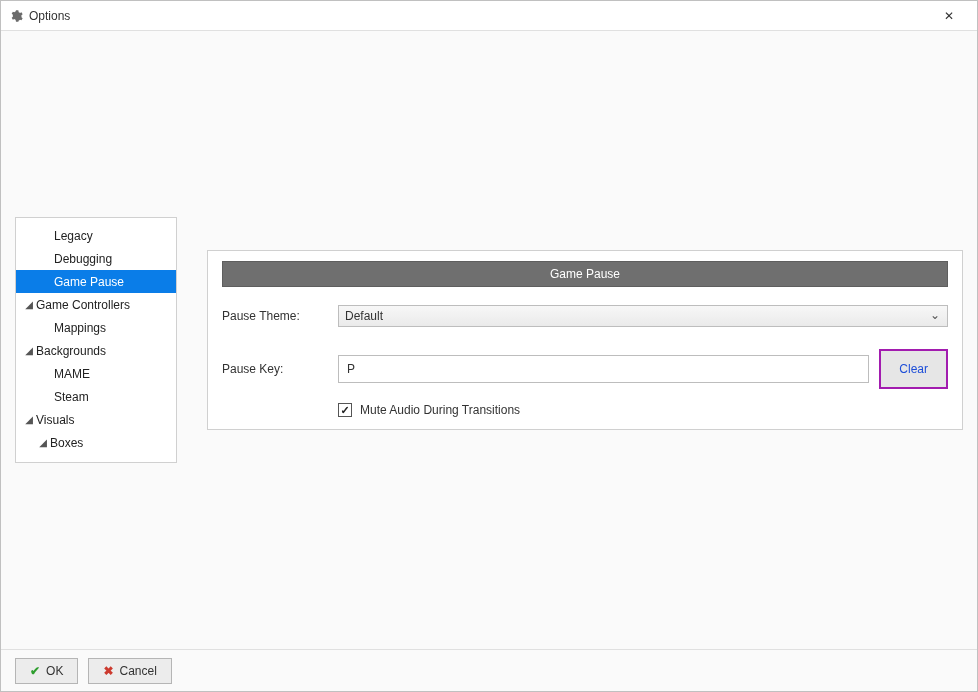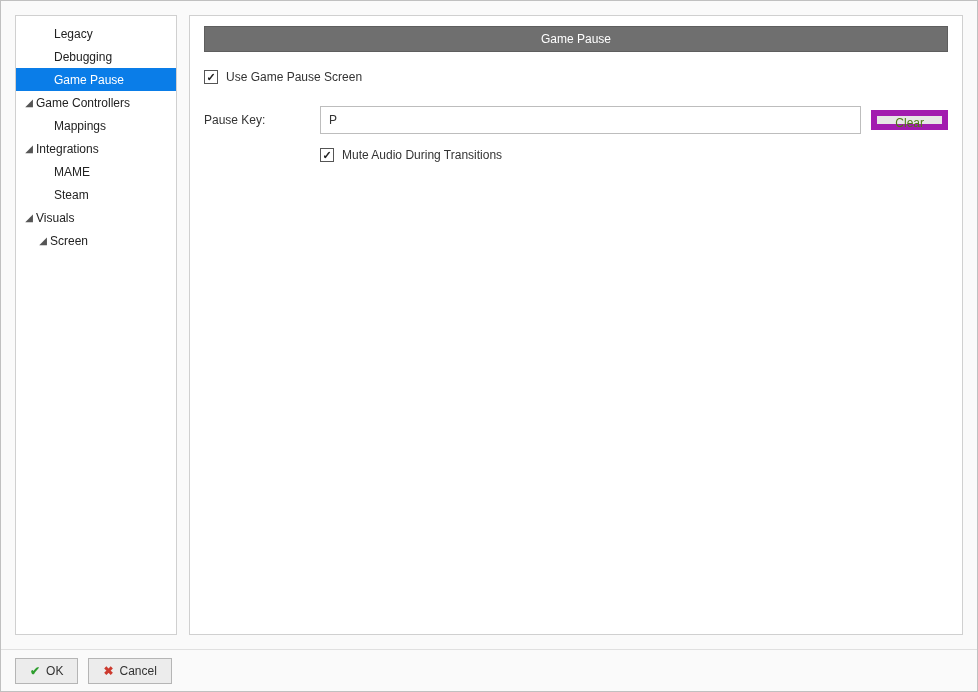--- a/index.html
+++ b/index.html
@@ -5,21 +5,21 @@
     * { box-sizing: border-box; margin: 0; padding: 0; font-family: "Segoe UI", Tahoma, sans-serif; font-size: 12px; }
     body { background: #f0f0f0; width: 978px; height: 692px; overflow: hidden; }
 
     .window { width: 978px; height: 692px; background: #fff; border: 1px solid #c0c0c0; display: flex; flex-direction: column; }
 
     .titlebar { height: 30px; display: flex; align-items: center; padding: 0 8px; border-bottom: 1px solid #e0e0e0; }
     .titlebar .title { margin-left: 6px; font-size: 12px; color: #333; }
     .titlebar .spacer { flex: 1; }
     .titlebar .close { width: 40px; height: 28px; display: flex; align-items: center; justify-content: center; font-size: 14px; color: #333; }
 
-    .body { flex: 1; display: flex; padding: 14px; gap: 12px; background: #fafafa; }
+    .body { flex: 1; display: flex; padding: 14px; gap: 30px; background: #fafafa; align-items: center; }
 
     .sidebar { width: 162px; background: #fff; border: 1px solid #d0d0d0; padding: 6px 0 8px 0; overflow-y: auto; }
     .tree-row { display: flex; align-items: center; height: 23px; padding-left: 6px; color: #222; cursor: default; white-space: nowrap; }
     .tree-row .caret { width: 14px; display: inline-flex; justify-content: center; color: #555; font-size: 10px; }
     .tree-row .pad0 { width: 14px; display:inline-block; }
     .tree-row .pad1 { width: 32px; display:inline-block; }
     .tree-row .pad2 { width: 50px; display:inline-block; }
     .tree-row.selected { background: #0a7de8; color: #fff; }
 
     .content { flex: 1; background: #fff; border: 1px solid #d0d0d0; padding: 10px 14px 12px 14px; display: flex; flex-direction: column; }
@@ -29,34 +29,46 @@
     .form-row .label { width: 116px; color: #333; }
     .form-row .field { flex: 1; display: flex; gap: 10px; align-items: center; }
     .checkbox-row { display: flex; align-items: center; gap: 8px; color: #333; margin-left: 0; }
     .checkbox-row.indented { margin-left: 116px; }
     .chk { width: 14px; height: 14px; border: 1px solid #555; display: inline-flex; align-items: center; justify-content: center; background: #fff; }
     .chk.checked::after { content: "✓"; font-size: 11px; line-height: 11px; color: #222; font-weight: 900; }
     select.sel { flex: 1; height: 22px; border: 1px solid #bdbdbd; background: linear-gradient(#f7f7f7,#eaeaea); padding: 0 6px; color: #333; appearance: none; }
     .sel-wrap { position: relative; flex: 1; display: flex; }
     .sel-wrap::after { content: "⌄"; position: absolute; right: 8px; top: 50%; transform: translateY(-58%); font-size: 12px; color: #555; pointer-events: none; }
     input.txt { flex: 1; height: 28px; border: 1px solid #bdbdbd; padding: 0 8px; color: #333; }
-    button.btn { height: 20px; padding: 0 18px; border: 6px solid #a21caf; background: #e6e6e6; color: #4d7c0f; cursor: pointer; }
+    button.btn { height: 40px; padding: 0 18px; border: 2px solid #a21caf; background: #e6e6e6; color: #1d4ed8; cursor: pointer; }
 
     .footer { height: 42px; display: flex; align-items: center; gap: 10px; padding: 0 14px; border-top: 1px solid #e0e0e0; background: #fafafa; }
     .footer .fbtn { height: 26px; padding: 0 14px; border: 1px solid #b5b5b5; background: #ececec; display: flex; align-items: center; gap: 6px; color: #333; cursor: pointer; }
     .ok-mark { color: #2e9e2e; font-weight: bold; }
     .x-mark { color: #cc3a2f; font-weight: bold; }
 
     .gear-icon svg { display:block; }
   </style>
 </head>
 <body>
 
 <div class="window">
 
+  <div class="titlebar">
+    <span class="gear-icon">
+      <svg width="14" height="14" viewBox="0 0 24 24">
+          <path fill="#6b6b6b" d="M12 8a4 4 0 1 0 0 8 4 4 0 0 0 0-8zm9.4 4a7.4 7.4 0 0 0-.1-1.3l2.1-1.6-2-3.4-2.5 1a7.6 7.6 0 0 0-2.2-1.3L16 2h-4l-.7 2.4a7.6 7.6 0 0 0-2.2 1.3l-2.5-1-2 3.4 2.1 1.6A7.4 7.4 0 0 0 6.6 12c0 .4 0 .9.1 1.3l-2.1 1.6 2 3.4 2.5-1c.7.5 1.4 1 2.2 1.3L12 22h4l.7-2.4c.8-.3 1.5-.8 2.2-1.3l2.5 1 2-3.4-2.1-1.6c.1-.4.1-.9.1-1.3z"></path>
+        </svg>
+    </span>
+    <span class="title">Options</span>
+    <span class="spacer"></span>
+    <div class="close">
+      <span>✕</span>
+    </div>
+  </div>
 
   <div class="body">
 
     <div class="sidebar" id="sidebar">
         <div class="tree-row">
           <span class="pad1"></span>
           <span>Legacy</span>
         </div>
         <div class="tree-row">
           <span class="pad1"></span>
@@ -69,51 +81,57 @@
         <div class="tree-row">
           <span class="caret">◢</span>
           <span>Game Controllers</span>
         </div>
         <div class="tree-row">
           <span class="pad1"></span>
           <span>Mappings</span>
         </div>
         <div class="tree-row">
           <span class="caret">◢</span>
-          <span>Integrations</span>
+          <span>Backgrounds</span>
         </div>
         <div class="tree-row">
           <span class="pad1"></span>
           <span>MAME</span>
         </div>
         <div class="tree-row">
           <span class="pad1"></span>
           <span>Steam</span>
         </div>
         <div class="tree-row">
           <span class="caret">◢</span>
           <span>Visuals</span>
         </div>
         <div class="tree-row">
           <span class="pad0"></span>
           <span class="caret">◢</span>
-          <span>Screen</span>
+          <span>Boxes</span>
         </div>
       </div>
 
     <div class="content">
       <div class="panel-header">Game Pause</div>
 
       <div class="form">
 
-        <div class="checkbox-row">
-          <span class="chk checked"></span>
-          <span>Use Game Pause Screen</span>
+
+        <div class="form-row">
+          <div class="label">Pause Theme:</div>
+          <div class="field">
+            <div class="sel-wrap">
+              <select class="sel">
+                <option>Default</option>
+              </select>
+            </div>
+          </div>
         </div>
-
 
         <div class="form-row" style="margin-top:8px">
           <div class="label">Pause Key:</div>
           <div class="field">
             <input class="txt" type="text" value="P" style="">
             <button class="btn">Clear</button>
           </div>
         </div>
 
 

